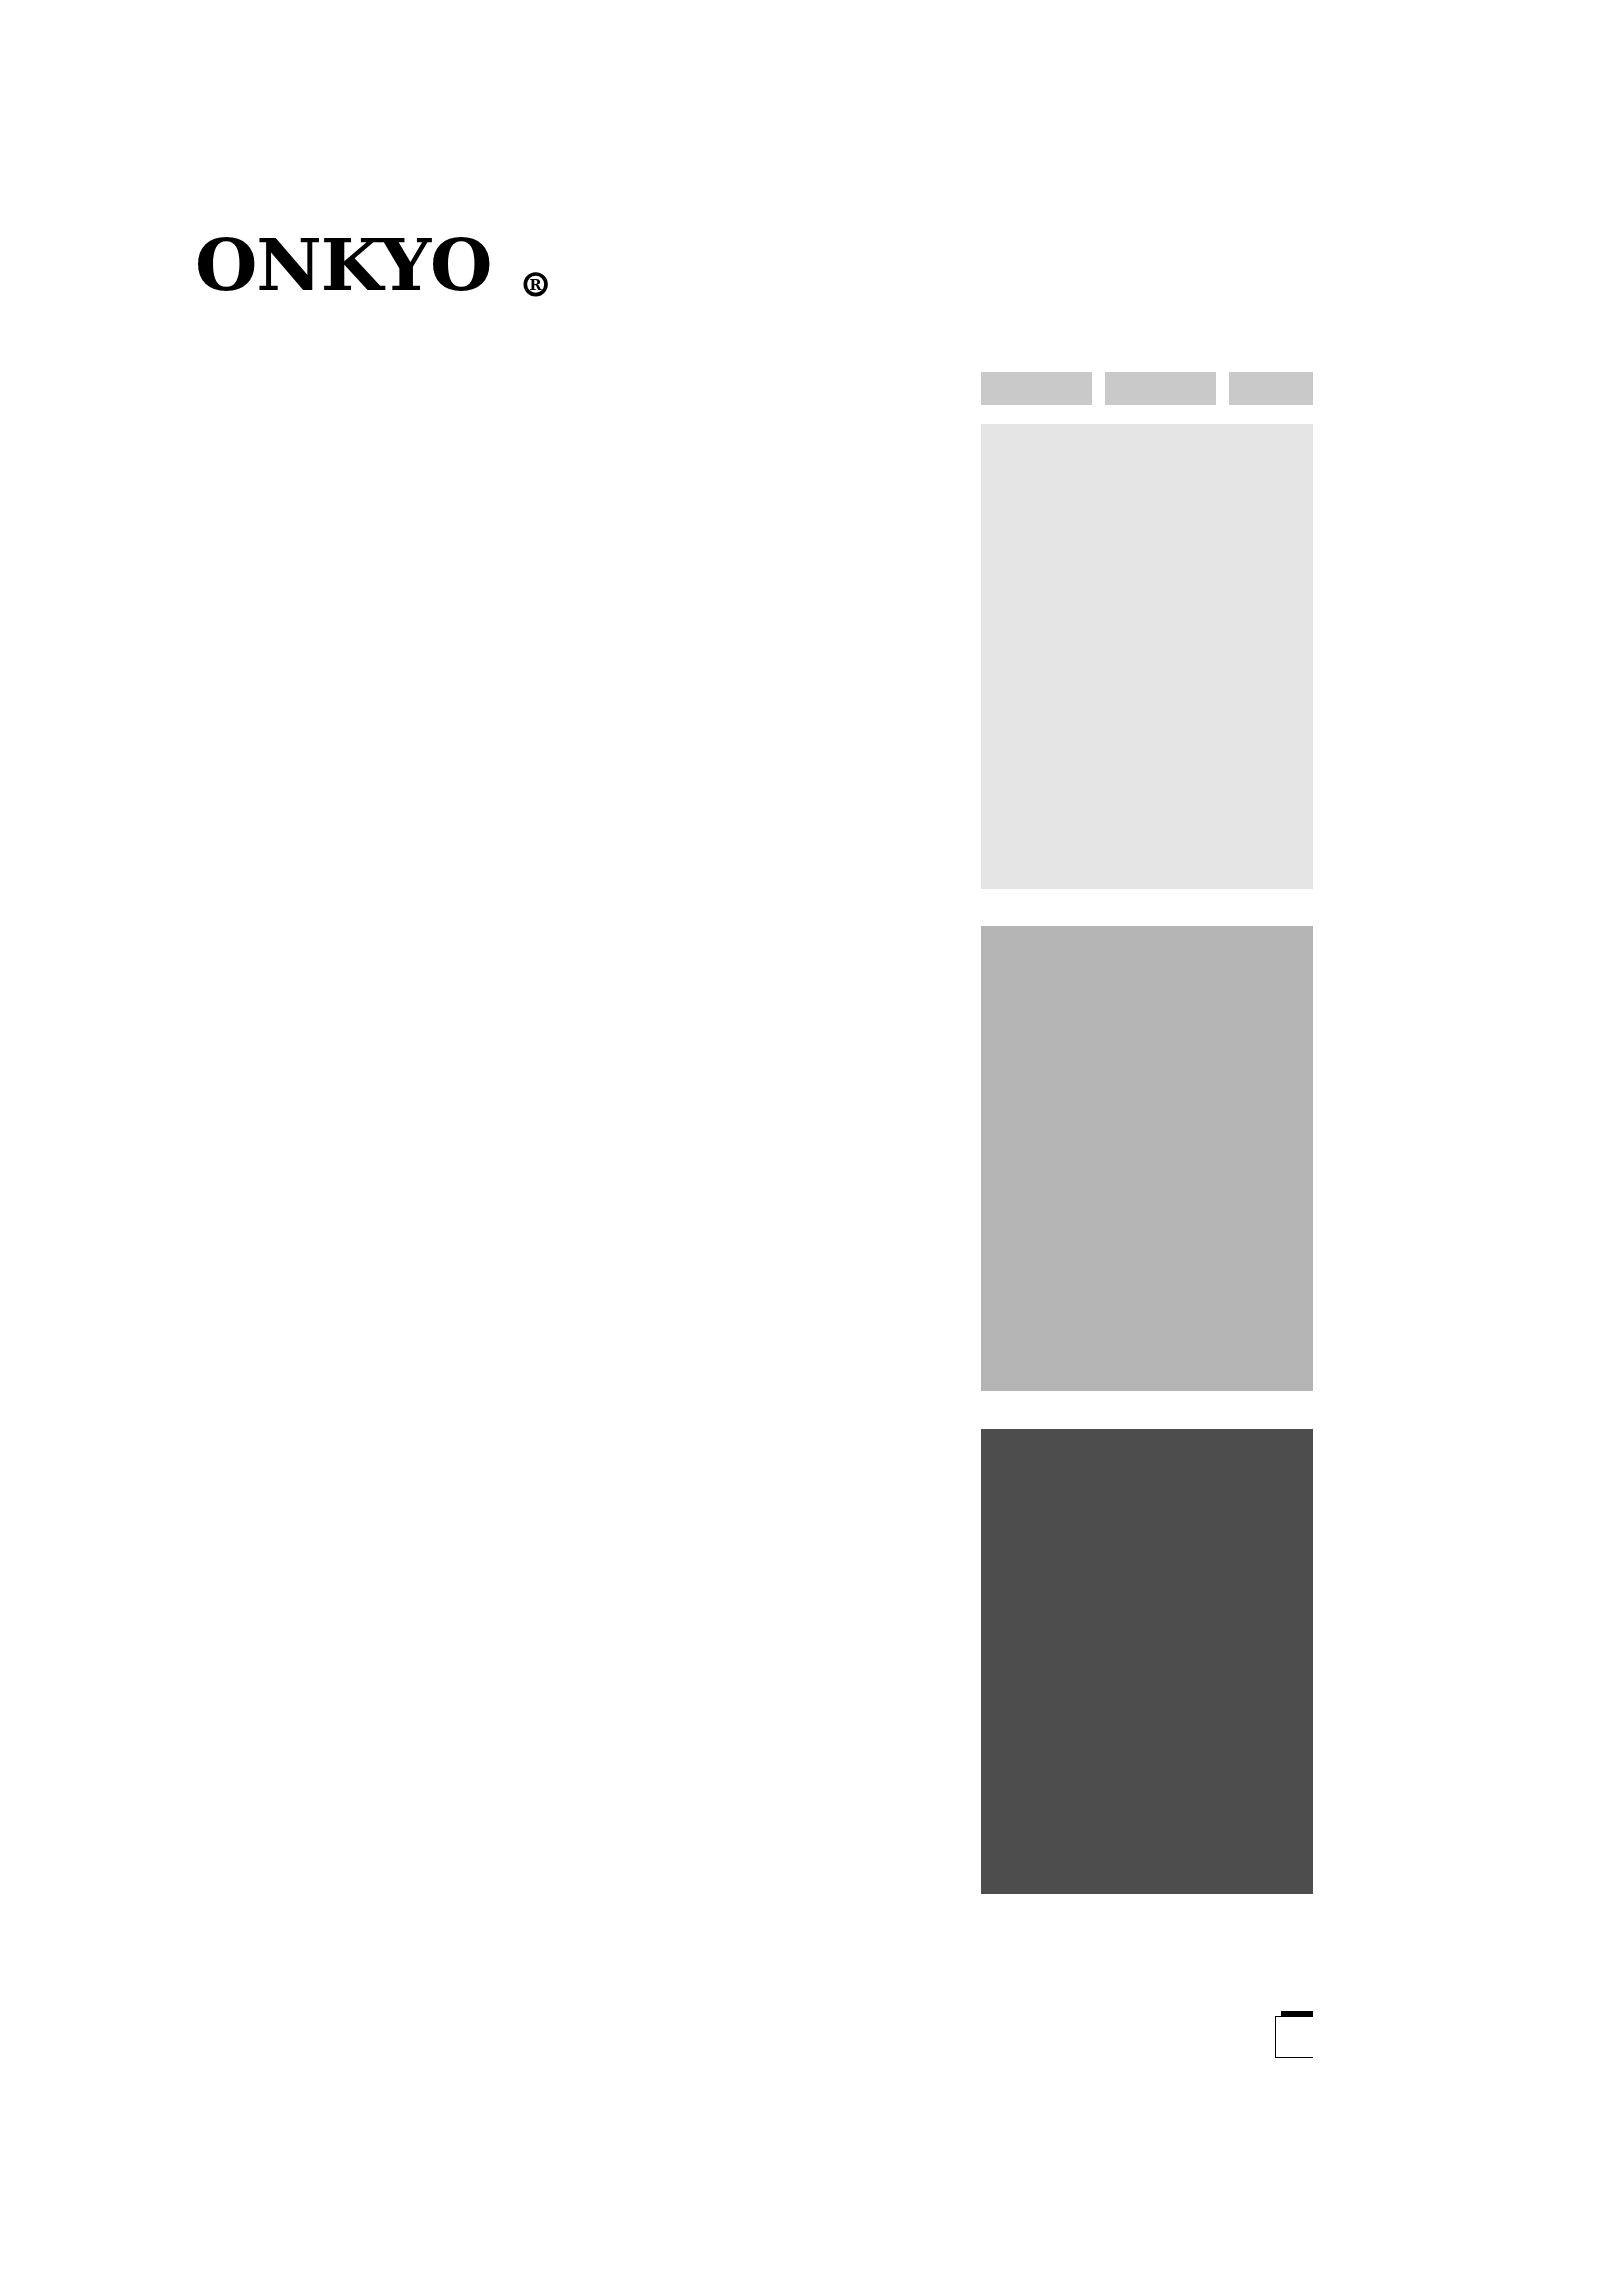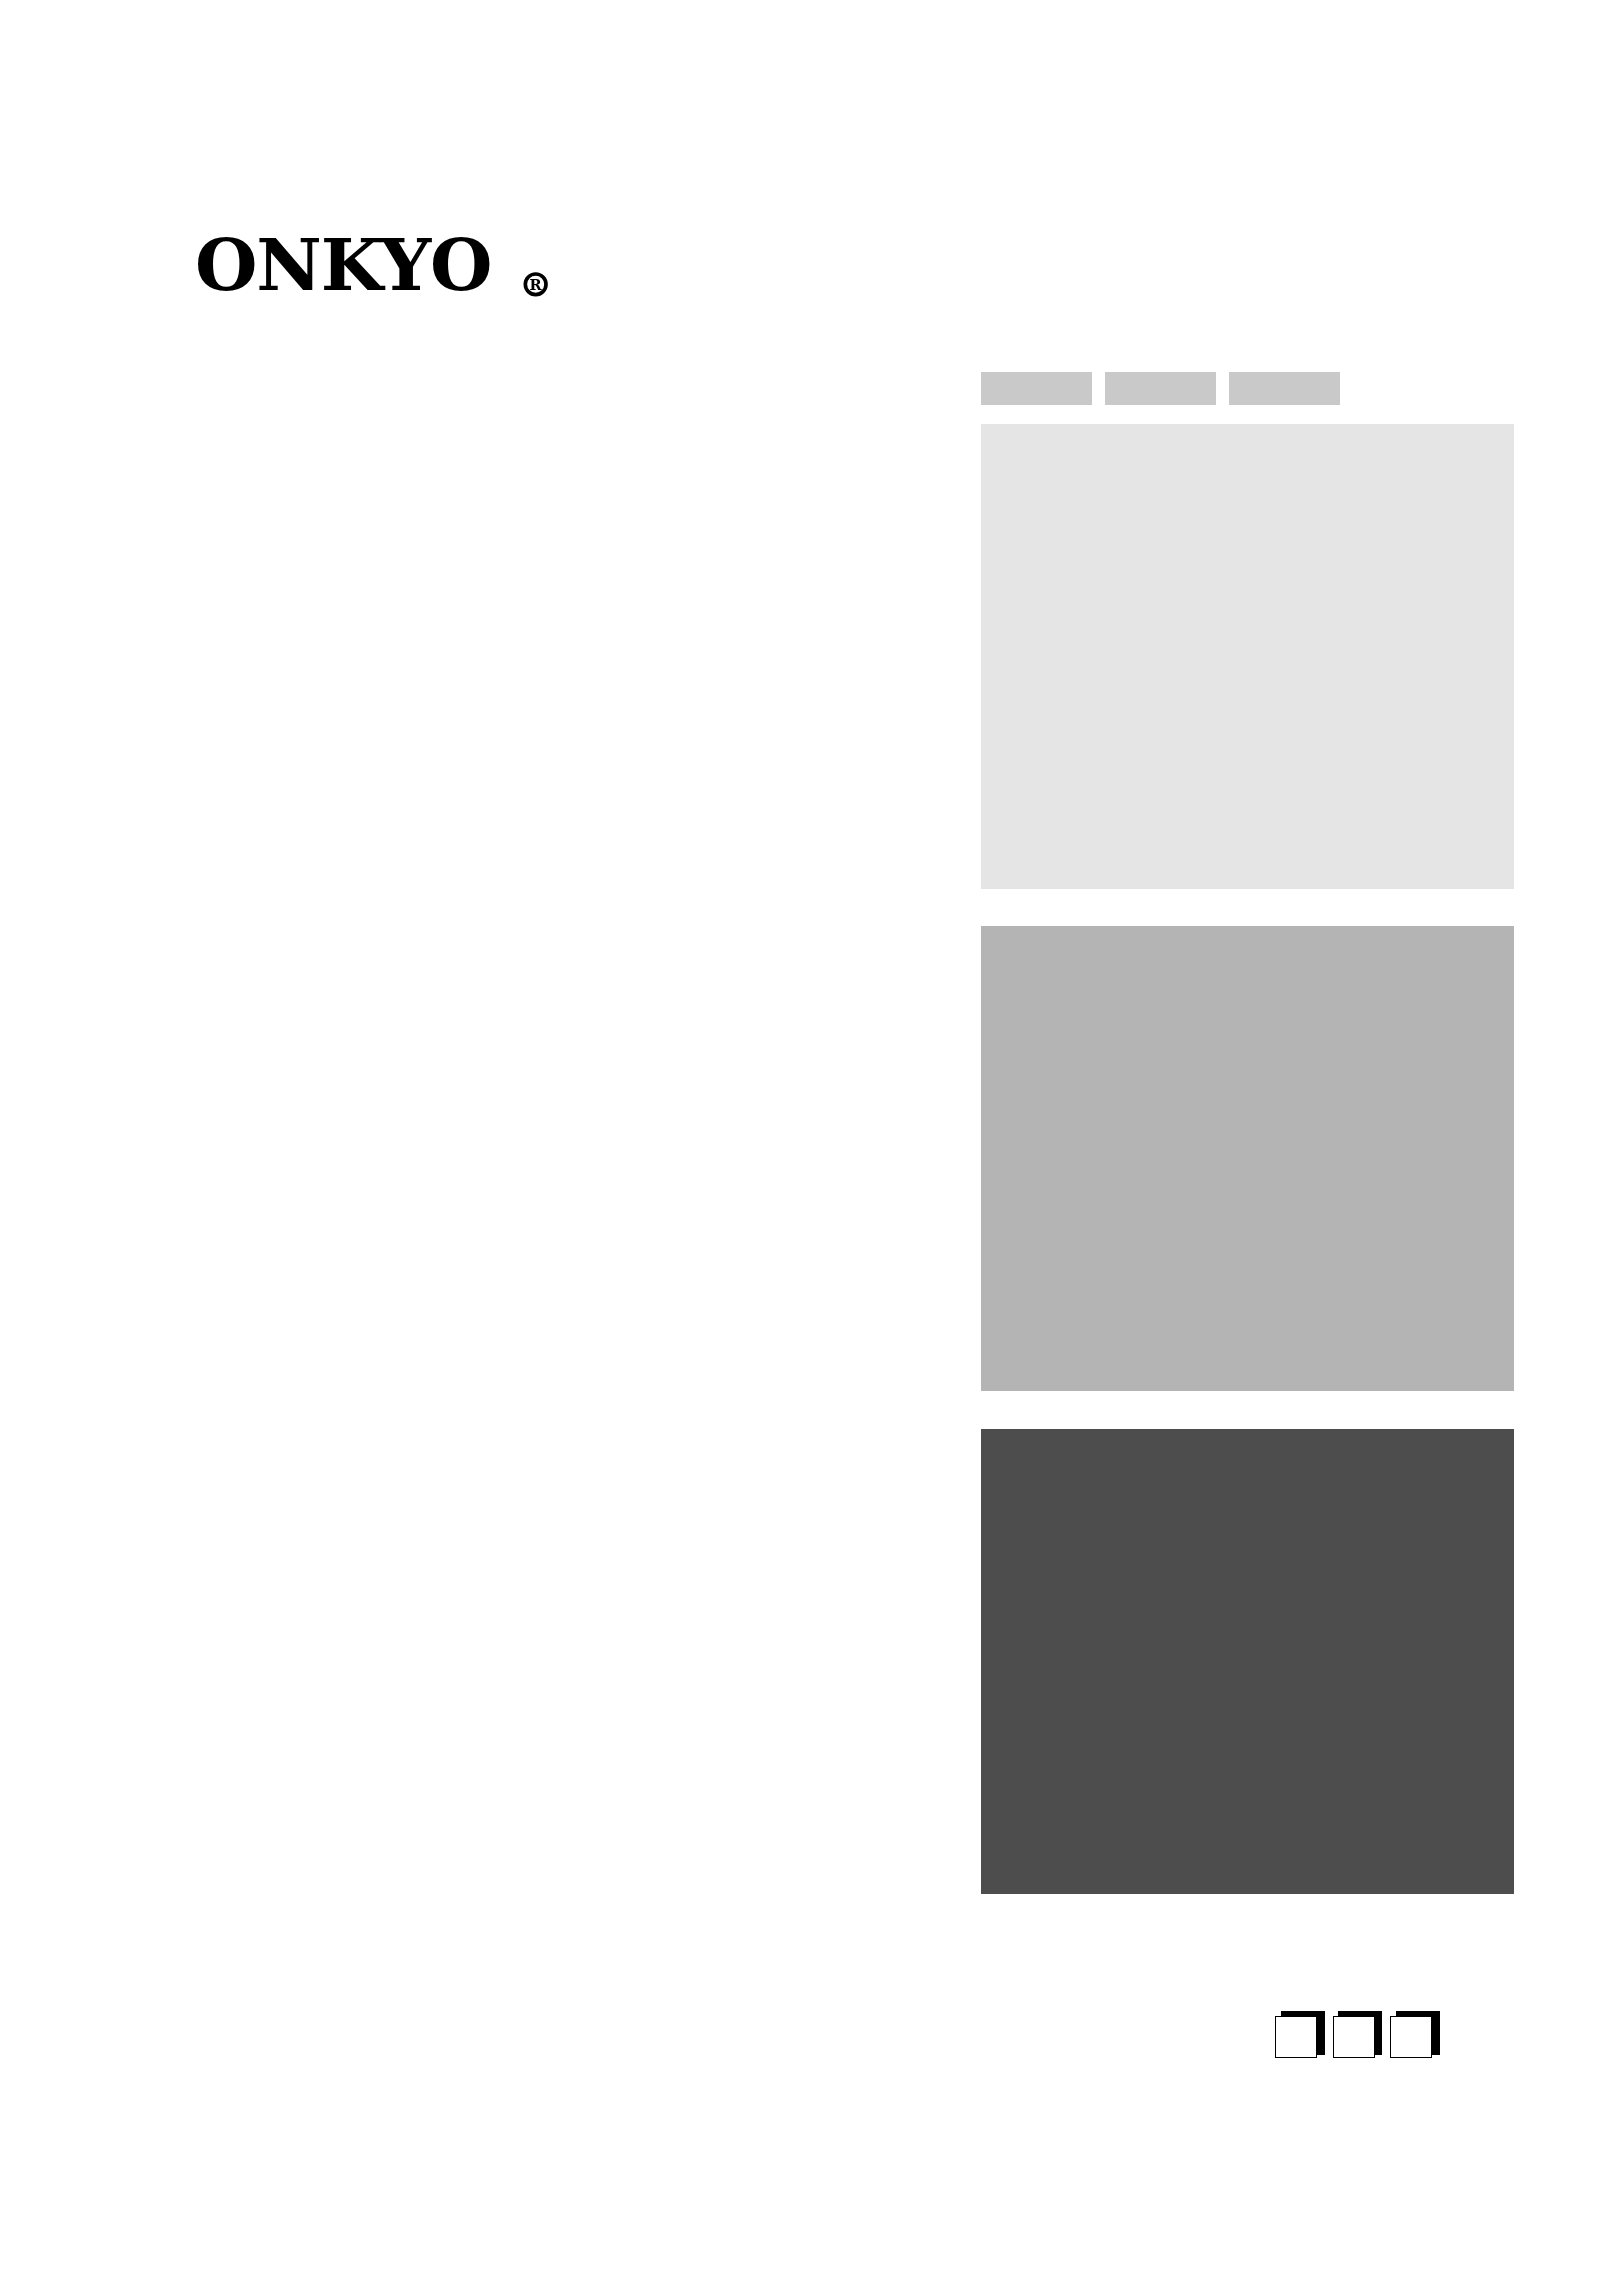--- a/index.html
+++ b/index.html
@@ -6,21 +6,21 @@
     margin: 0;
     padding: 0;
     background: #ffffff;
   }
   body {
     font-family: "Liberation Sans", sans-serif;
   }
 
   #page {
     position: relative;
-    width: 1623px;
+    width: 1313px;
     height: 2295px;
     background: #ffffff;
     overflow: hidden;
   }
 
   
   #brand-logo {
     position: absolute;
     left: 195px;
     top: 232px;

